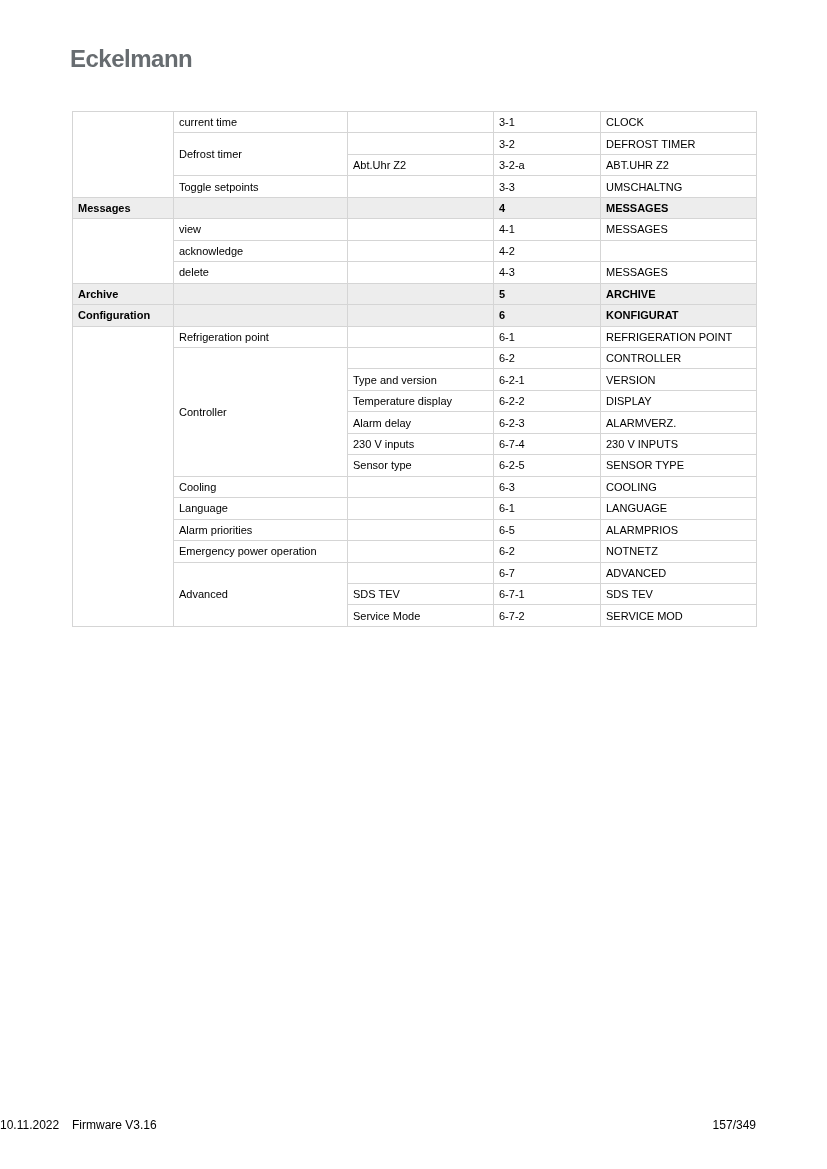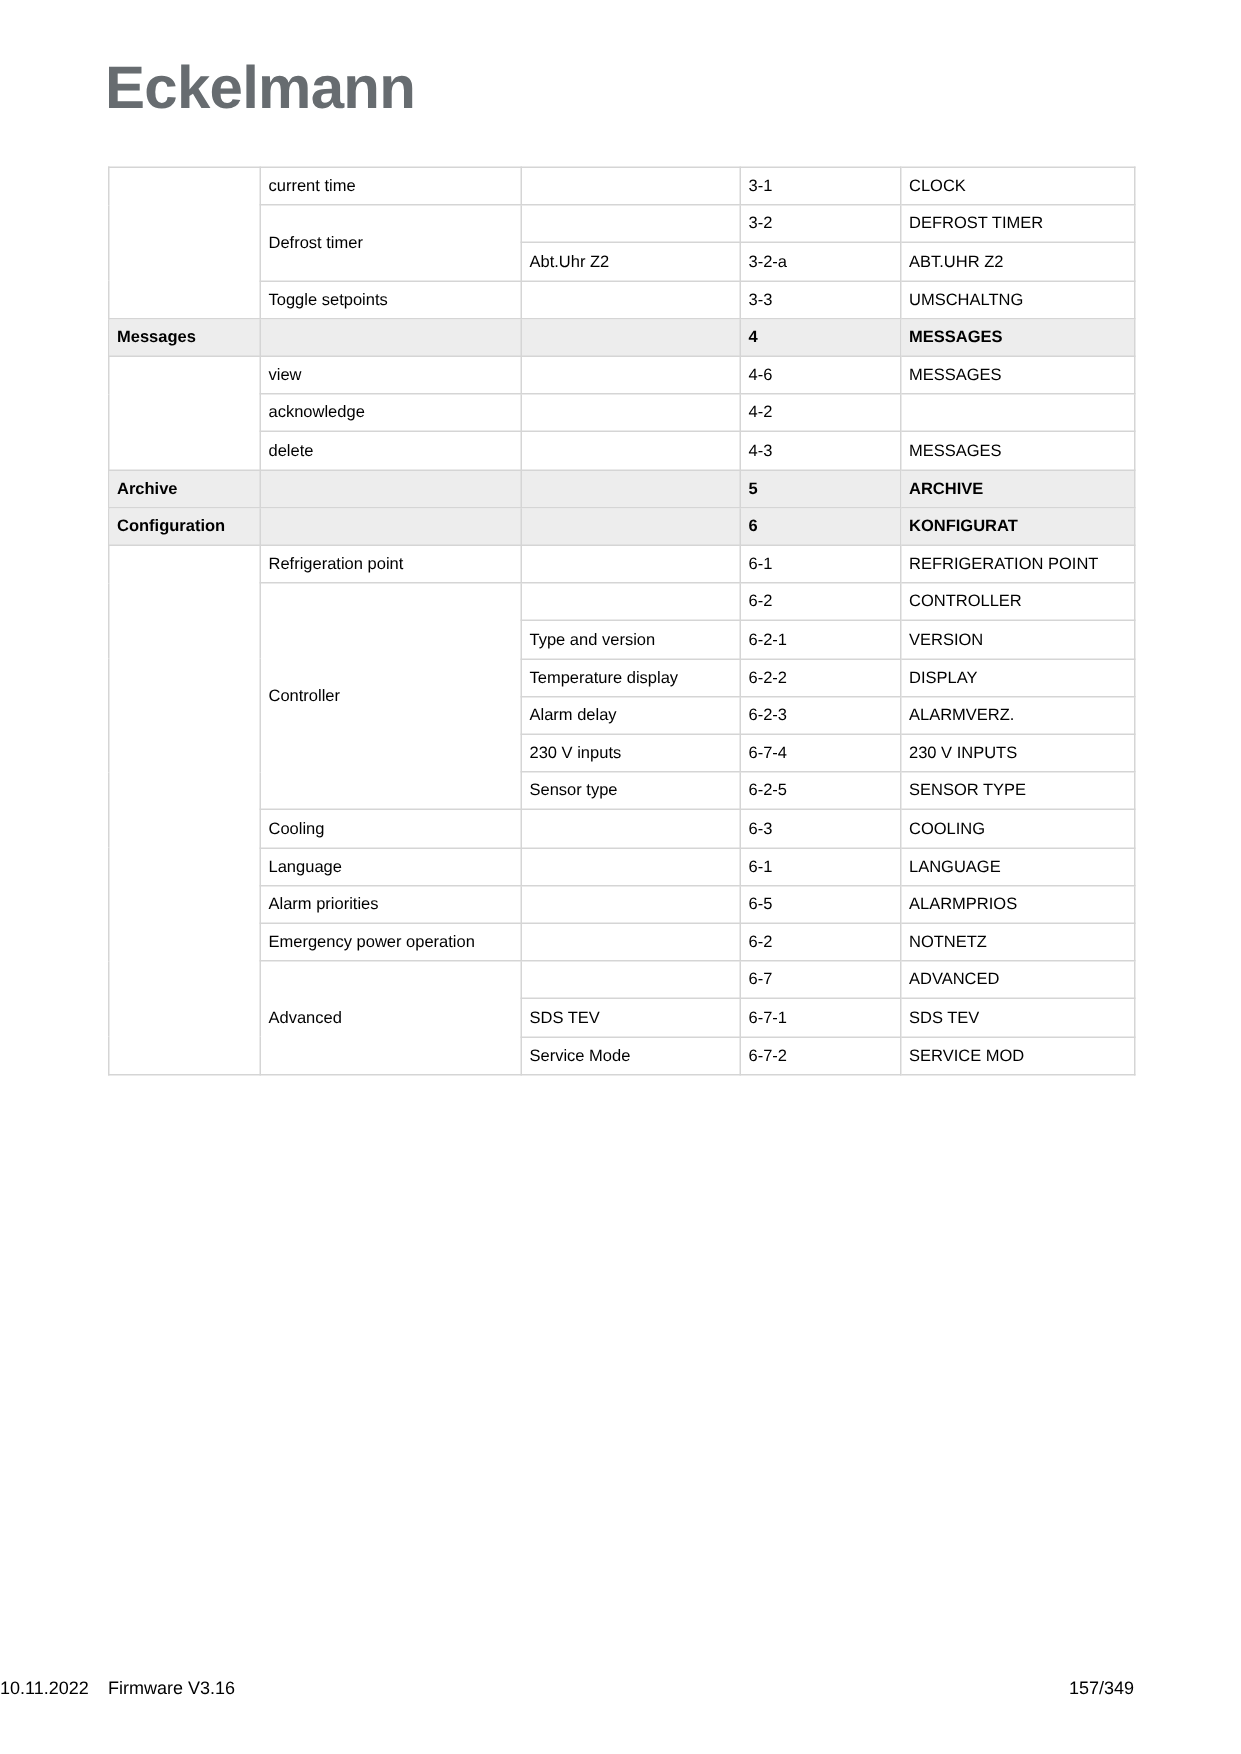--- a/index.html
+++ b/index.html
@@ -13,32 +13,32 @@
     height: 1169px;
     background: #ffffff;
     font-family: "Liberation Sans", sans-serif;
     color: #000;
     overflow: hidden;
   }
   .logo {
     position: absolute;
     left: 70px;
     top: 41px;
-    font-size: 40px;
+    font-size: 24px;
     font-weight: bold;
     color: #676c70;
     letter-spacing: -0.5px;
     line-height: 36px;
   }
   table.menu-table {
     position: absolute;
     left: 72px;
     top: 111px;
     width: 684px;
-    height: 606px;
+    height: 516px;
     border-collapse: collapse;
     table-layout: fixed;
     font-size: 11px;
   }
   table.menu-table td {
     border: 1px solid #d5d5d5;
     padding: 0 5px;
     vertical-align: middle;
     overflow: hidden;
     white-space: nowrap;
@@ -103,21 +103,21 @@
         <td>Messages</td>
         <td></td>
         <td></td>
         <td>4</td>
         <td>MESSAGES</td>
       </tr>
       <tr>
         <td rowspan="3"></td>
         <td>view</td>
         <td></td>
-        <td>4-6</td>
+        <td>4-1</td>
         <td>MESSAGES</td>
       </tr>
       <tr>
         <td>acknowledge</td>
         <td></td>
         <td>4-2</td>
         <td></td>
       </tr>
       <tr>
         <td>delete</td>

